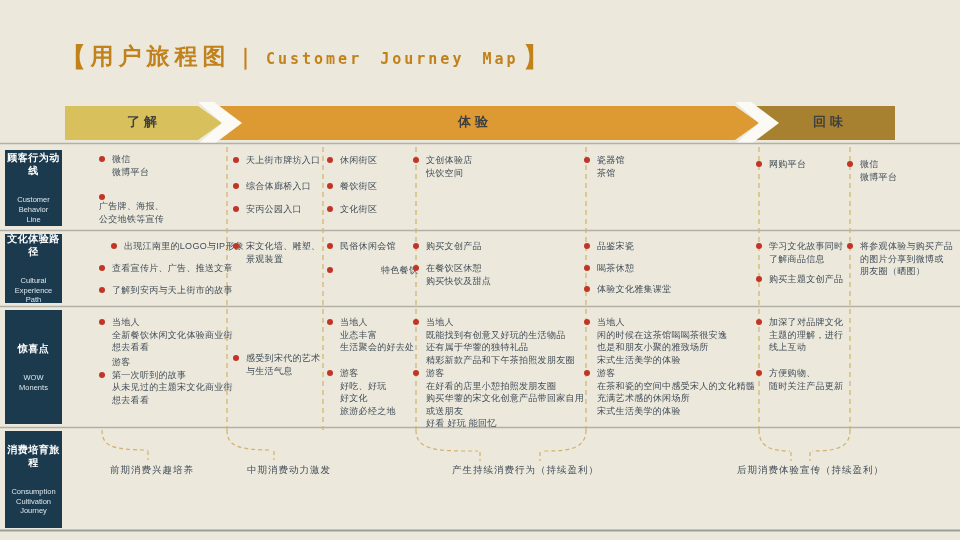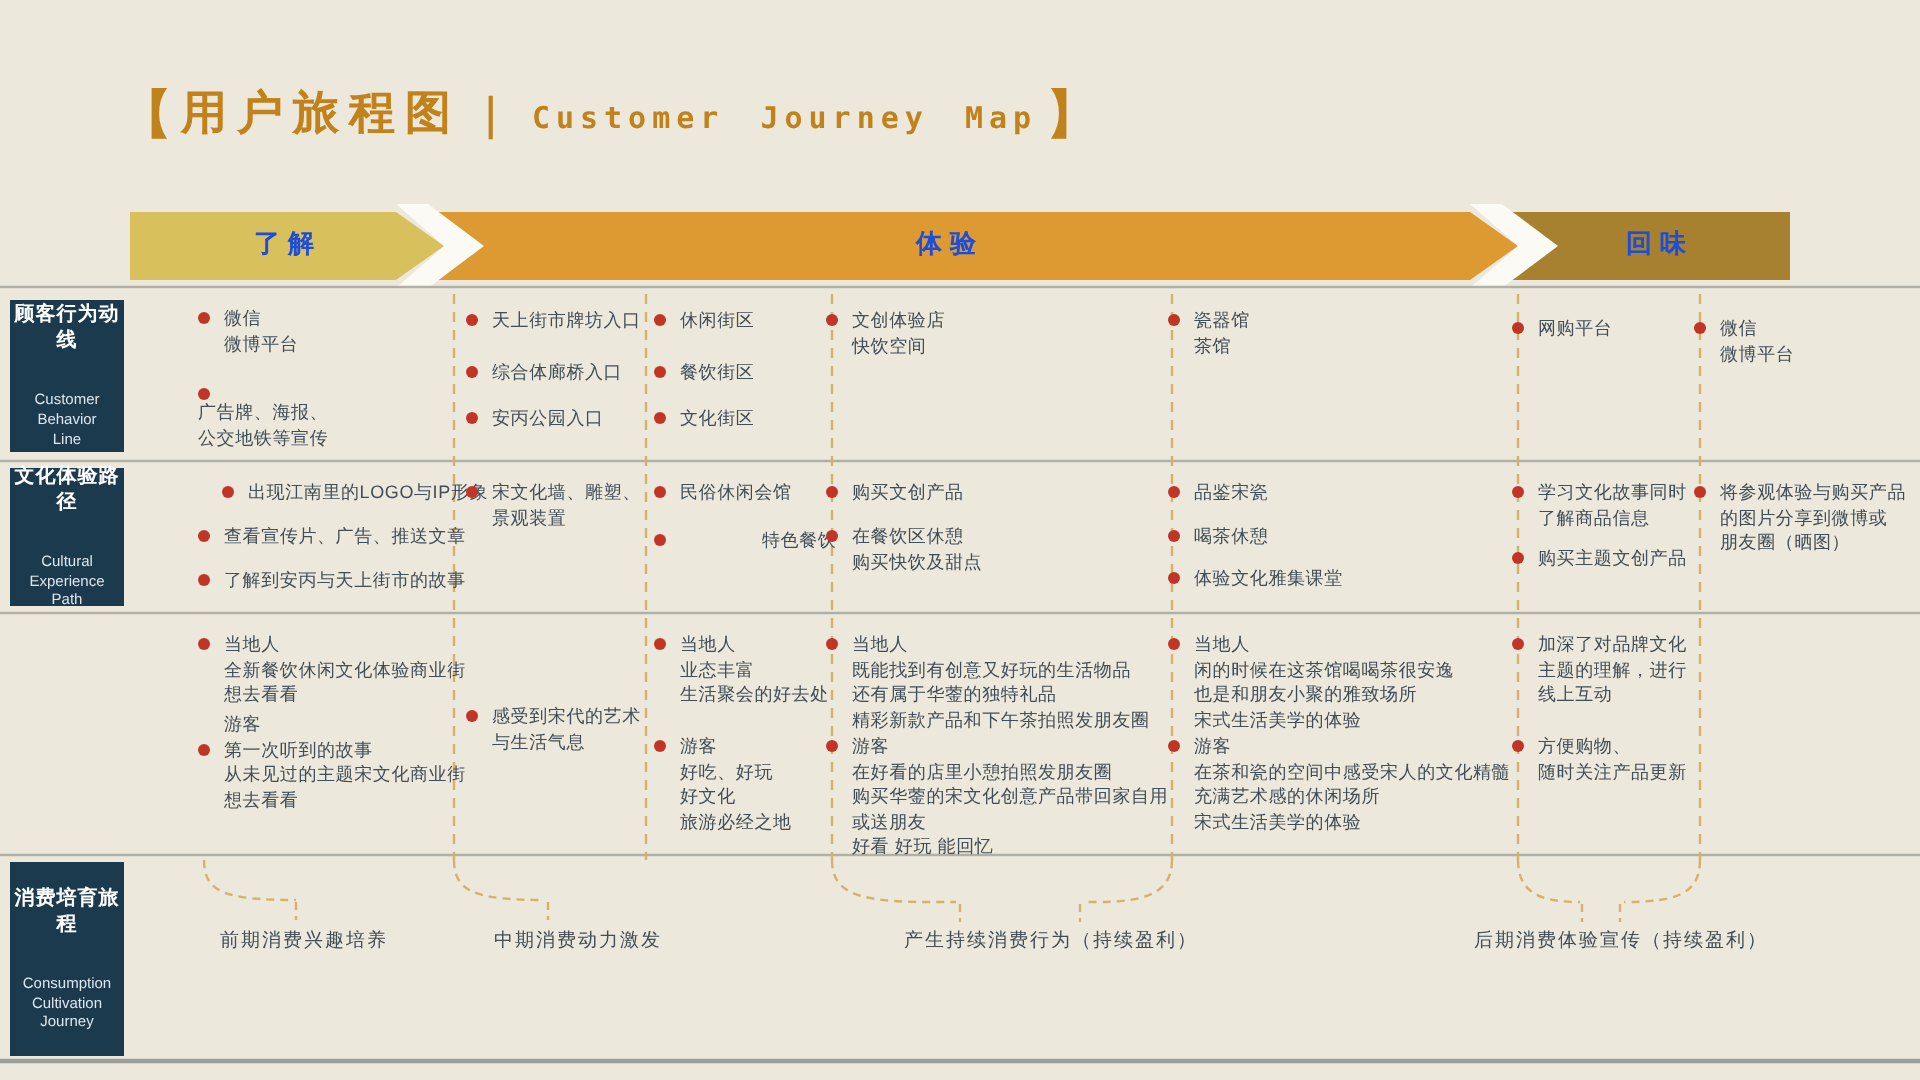--- a/index.html
+++ b/index.html
@@ -7,21 +7,21 @@
           font-family:"Liberation Sans",sans-serif;}
   svg.layer{position:absolute;left:0;top:0;z-index:1;}
   
   .title{position:absolute;left:60px;top:40px;z-index:3;color:#c2821b;white-space:nowrap;}
   .title .bracket{font-size:26px;font-weight:bold;vertical-align:-2px;}
   .title .title-zh{font-size:23px;font-weight:bold;letter-spacing:5px;}
   .title .title-div{font-size:21px;font-weight:bold;margin:0 6px 0 0;}
   .title .title-en{font-family:"DejaVu Sans Mono",monospace;font-size:15px;font-weight:bold;
                    letter-spacing:3px;word-spacing:6px;}
   
-  .phase-label{position:absolute;top:113px;z-index:3;color:#1d4ed8;font-size:13px;
+  .phase-label{position:absolute;top:113px;z-index:3;color:#404040;font-size:13px;
                font-weight:bold;letter-spacing:4px;text-align:center;}
   
   .sb{position:absolute;left:5px;width:57px;background:#1b3a4e;z-index:3;color:#fff;
       display:flex;flex-direction:column;align-items:center;justify-content:center;text-align:center;}
   .sb .zh{font-size:10px;font-weight:bold;letter-spacing:0.5px;line-height:1.3;white-space:pre-line;}
   .sb .en{font-size:7.5px;color:#dde6ea;line-height:1.3;margin-top:18px;white-space:pre-line;}
   
   .item{position:absolute;display:flex;z-index:2;}
   .item .dot{width:6px;height:6px;border-radius:50%;background:#c13527;flex:0 0 6px;
              margin-top:3px;margin-right:7px;}
@@ -86,20 +86,25 @@
     <span class="en">Customer
 Behavior
 Line</span>
   </div>
   <div class="sb" style="top:234px;height:69px">
     <span class="zh">文化体验路径</span>
     <span class="en">Cultural
 Experience
 Path</span>
   </div>
+  <div class="sb" style="top:310px;height:114px">
+    <span class="zh">惊喜点</span>
+    <span class="en">WOW
+Monents</span>
+  </div>
   <div class="sb" style="top:431px;height:97px">
     <span class="zh">消费培育旅程</span>
     <span class="en">Consumption
 Cultivation
 Journey</span>
   </div>
 
   <div id="items">
       <div class="item" style="left: 99px; top: 153px;">
         <span class="dot"></span>

